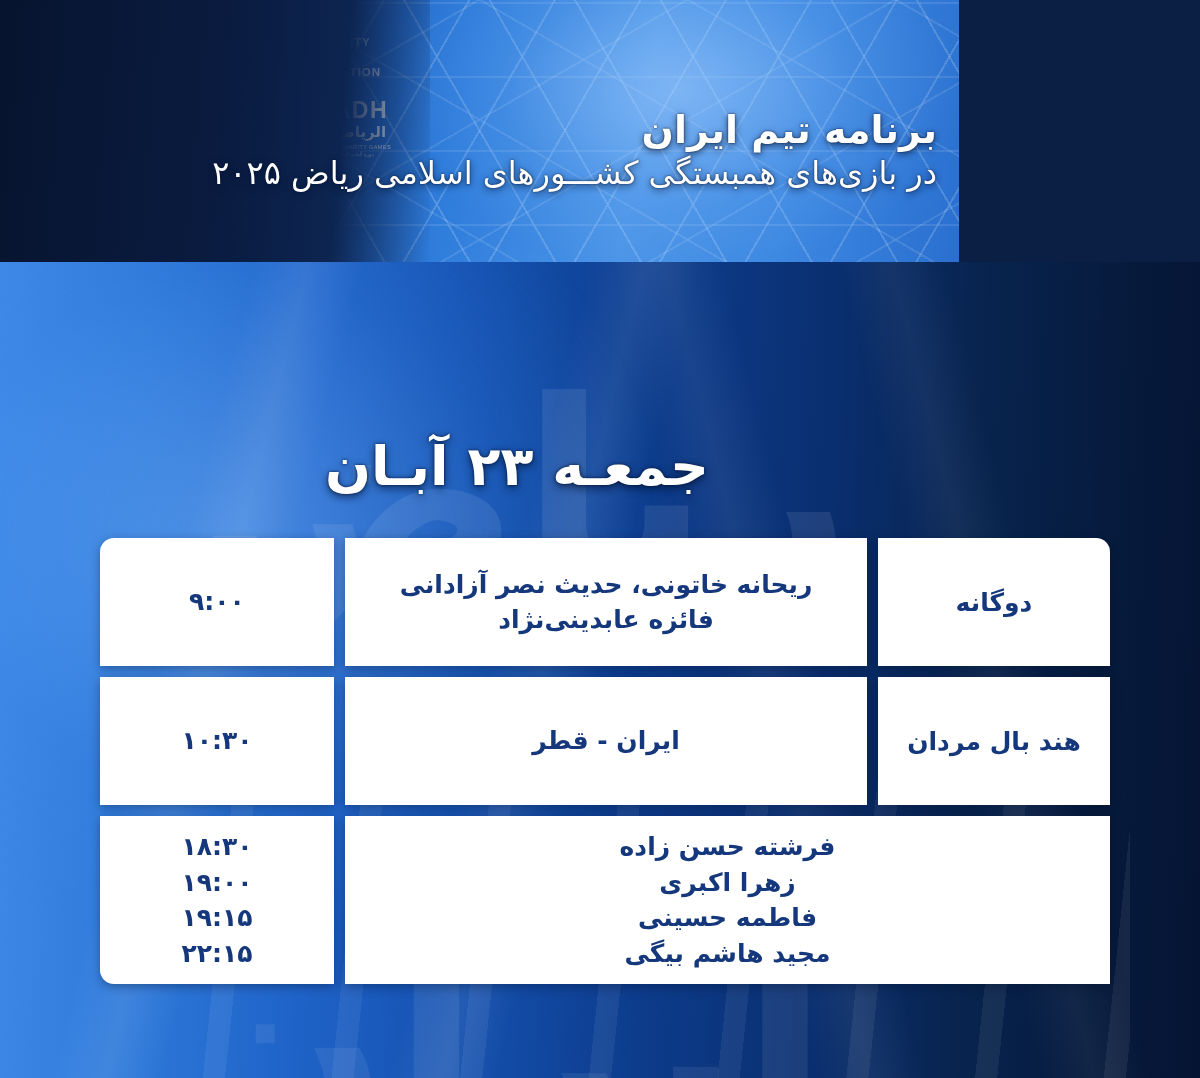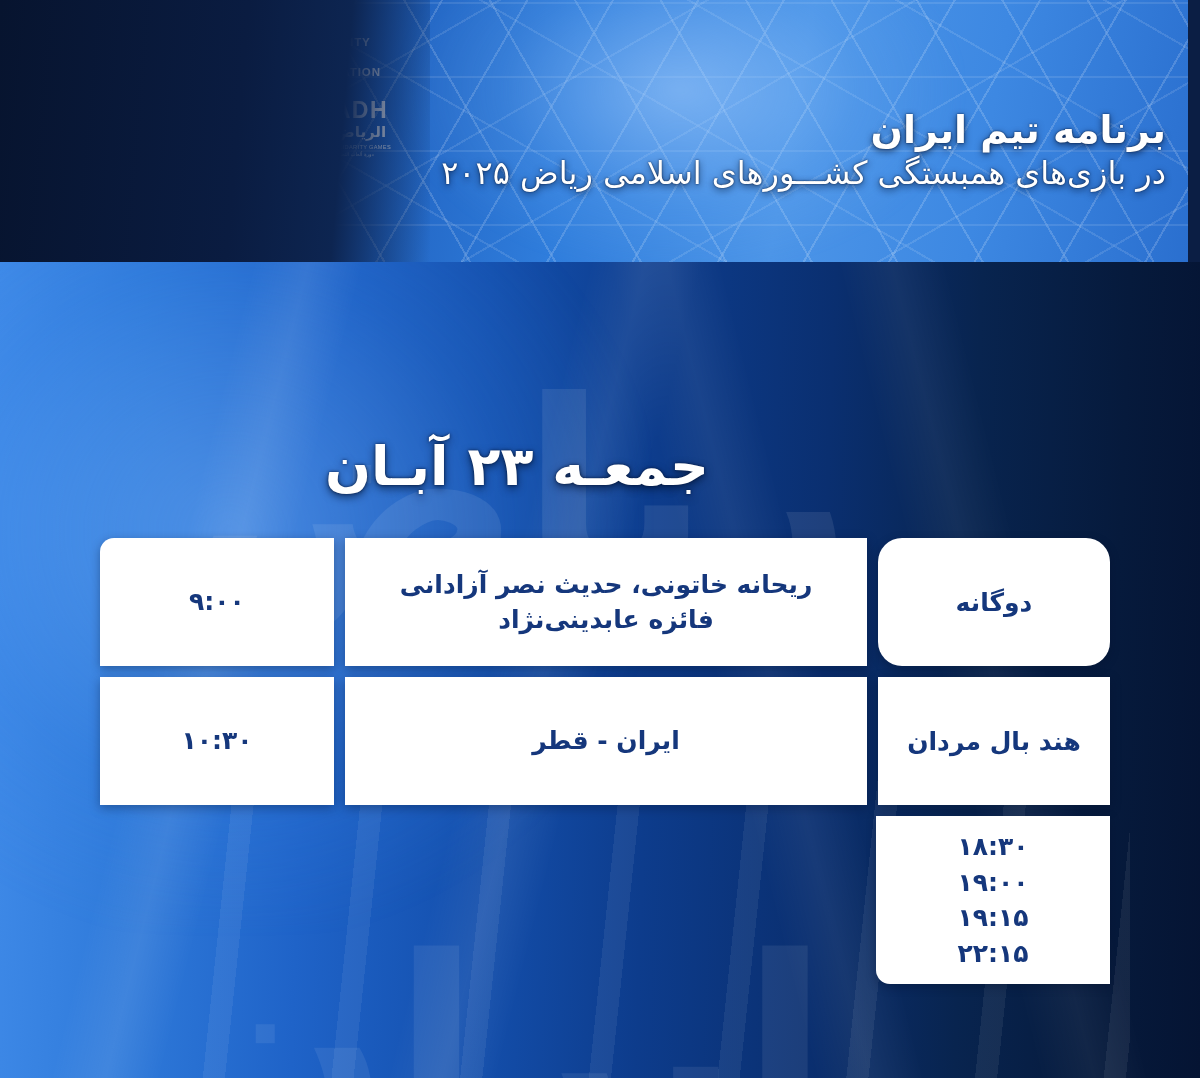--- a/index.html
+++ b/index.html
@@ -17,21 +17,21 @@
     position: relative;
     width: 1200px;
     height: 1078px;
     overflow: hidden;
   }
 
   
   .header {
     position: absolute;
     top: 0; left: 0;
-    width: 1188px;
+    width: 959px;
     height: 262px;
     background: linear-gradient(100deg,
         #0a1f4d 0%, #0d2a5e 14%, #1f5fbd 30%,
         #2f7ddc 48%, #4c95e8 66%, #3d88e2 82%, #2a6fcf 100%);
     overflow: hidden;
     z-index: 2;
   }
 
   
   .header-pattern {
@@ -290,21 +290,21 @@
     font-size: 25px;
     line-height: 1.42;
     direction: ltr;
     align-items: center;
   }
   .row-1 { height: 128px; }
   .row-2 { height: 128px; }
   .row-3 { height: 168px; }
 
   
-  .row-1 .c-sport { border-top-right-radius: 14px; border-radius: 24px; }
+  .row-1 .c-sport { border-top-right-radius: 14px; }
   .row-1 .c-time  { border-top-left-radius: 14px; }
   .row-3 .c-sport { border-bottom-right-radius: 14px; }
   .row-3 .c-time  { border-bottom-left-radius: 14px; }
 
   .stack > div { display: block; }
 </style>
 </head>
 <body>
 
 <div class="poster">
@@ -423,20 +423,28 @@
           </div>
         </div>
         <div class="cell c-time stack">
           <div>
             <div>۱۰:۳۰</div>
           </div>
         </div>
       </div>
 
       <div class="row row-3">
+        <div class="cell c-detail stack">
+          <div>
+            <div>فرشته حسن زاده</div>
+            <div>زهرا اکبری</div>
+            <div>فاطمه حسینی</div>
+            <div>مجید هاشم بیگی</div>
+          </div>
+        </div>
         <div class="cell c-time stack">
           <div>
             <div>۱۸:۳۰</div>
             <div>۱۹:۰۰</div>
             <div>۱۹:۱۵</div>
             <div>۲۲:۱۵</div>
           </div>
         </div>
       </div>
 

